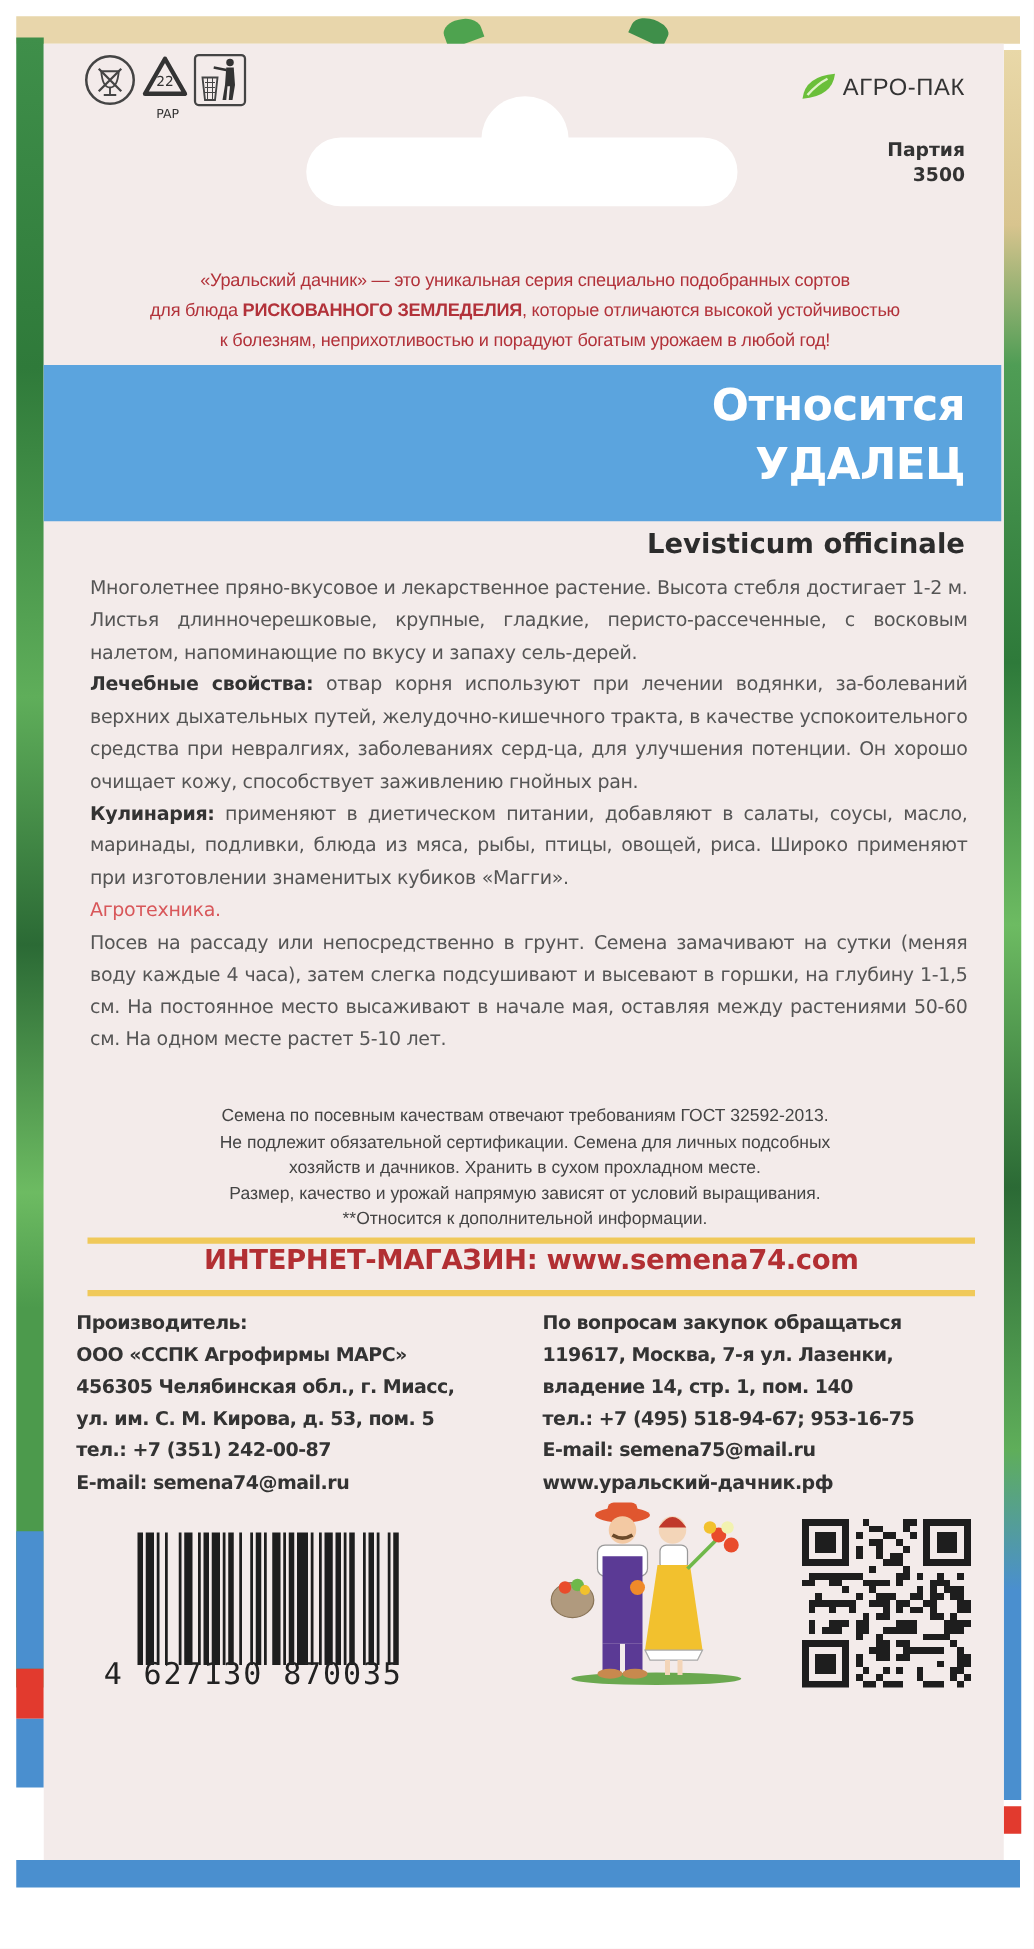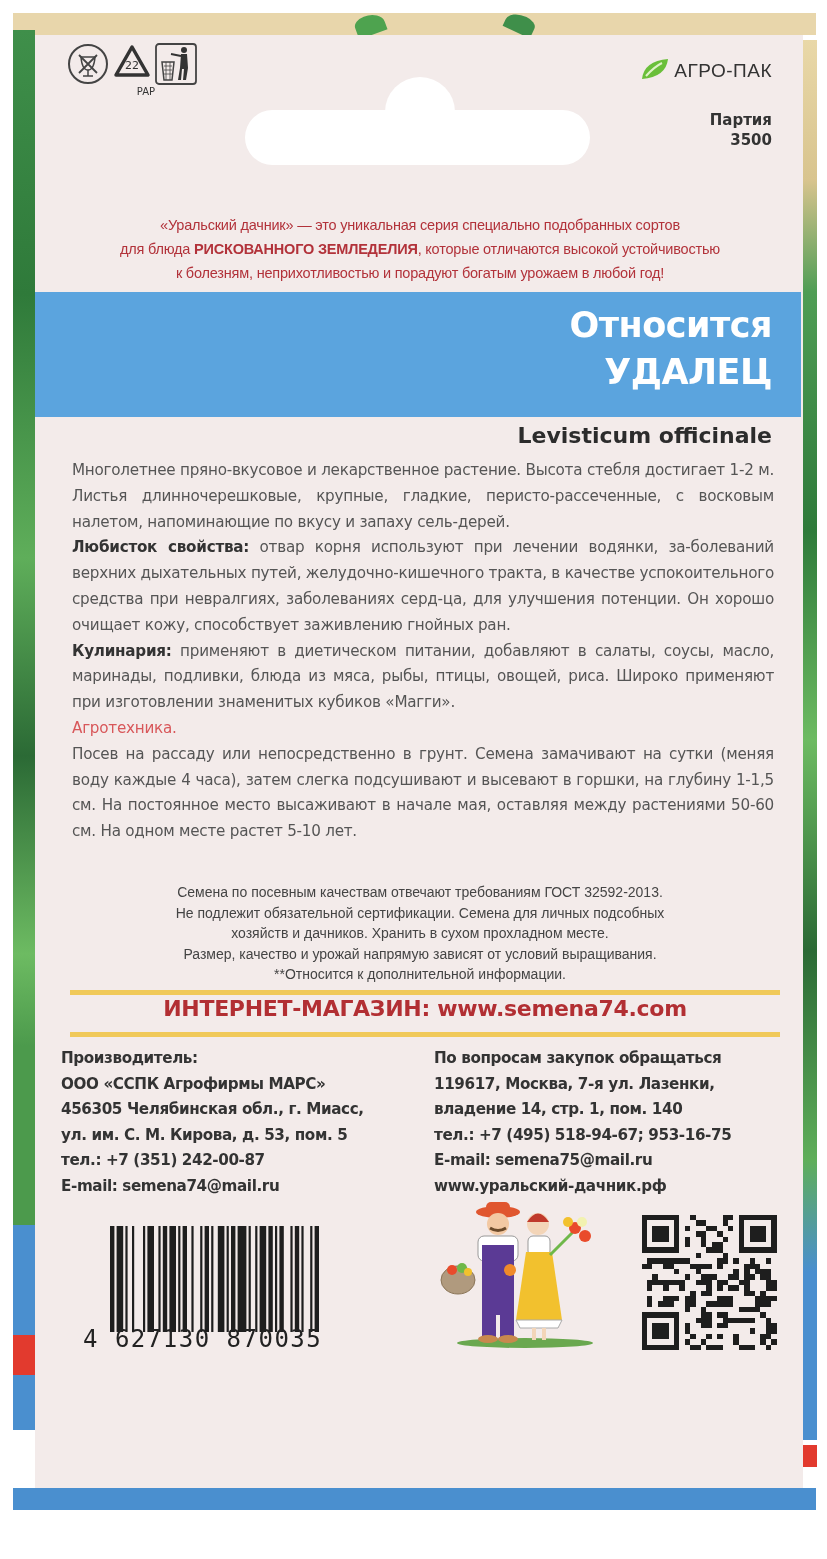--- a/index.html
+++ b/index.html
@@ -12,21 +12,21 @@
   .bg-right-red{position:absolute;left:803px;top:1445px;width:14px;height:22px;background:#e23a2e;}
   .bg-top{position:absolute;left:13px;top:13px;width:803px;height:22px;background:#e8d6ab;}
   .bg-top-leaf{position:absolute;left:355px;top:15px;width:30px;height:20px;background:#4ea34f;border-radius:40% 60% 0 0;transform:rotate(-20deg);}
   .bg-top-leaf2{position:absolute;left:505px;top:15px;width:30px;height:18px;background:#3f8f4a;border-radius:60% 40% 0 0;transform:rotate(25deg);}
   .bg-bottom{position:absolute;left:13px;top:1488px;width:803px;height:22px;background:#4a8fcf;}
   .card{position:absolute;left:35px;top:35px;width:768px;height:1453px;background:#f3ebea;}
   .hanger{position:absolute;left:245px;top:110px;width:345px;height:55px;background:#ffffff;border-radius:28px;}
   .hanger-bump{position:absolute;left:385px;top:77px;width:70px;height:50px;background:#ffffff;border-radius:35px 35px 0 0;}
   .eco-icons{position:absolute;left:66px;top:42px;display:flex;gap:0;align-items:flex-start;}
   .eco-icon{width:44px;height:44px;display:flex;align-items:center;justify-content:center;}
-  .pap-label{position:absolute;left:125px;top:86px;font-size:10px;color:#333;width:30px;text-align:right;}
+  .pap-label{position:absolute;left:125px;top:86px;font-size:10px;color:#333;width:30px;text-align:left;}
   .brand{position:absolute;right:55px;top:57px;display:flex;align-items:center;gap:4px;}
   .brand-name{font-family:"Liberation Sans",sans-serif;font-size:19px;color:#333;letter-spacing:0.5px;}
   .batch{position:absolute;right:55px;top:90px;text-align:right;font-family:"DejaVu Sans",sans-serif;font-weight:bold;font-size:15px;color:#333;line-height:20px;margin-top:20px;}
   .slogan{position:absolute;left:60px;top:213px;width:720px;text-align:center;font-family:"Liberation Sans",sans-serif;font-size:14.5px;line-height:24px;color:#b2323a;font-weight:bold;letter-spacing:-0.2px;}
   .band{position:absolute;left:35px;top:292px;width:766px;height:125px;background:#5ba4de;}
   .title-ru{position:absolute;right:55px;top:302px;text-align:right;color:#fff;font-family:"DejaVu Sans",sans-serif;font-weight:bold;font-size:35px;line-height:47px;letter-spacing:-0.5px;}
   .latin{position:absolute;right:55px;top:423px;font-family:"DejaVu Sans",sans-serif;font-weight:bold;font-size:22px;color:#2c2c2c;}
   .body{position:absolute;left:72px;top:458px;width:702px;font-family:"DejaVu Sans",sans-serif;font-size:15.2px;line-height:25.8px;color:#555;text-align:justify;letter-spacing:-0.25px;}
   .body p{margin:0;}
   .body b{color:#333;}
@@ -114,21 +114,21 @@
 
 <div class="band"></div>
 <div class="title-ru">
   <div>Относится</div>
   <div>УДАЛЕЦ</div>
 </div>
 <div class="latin">Levisticum officinale</div>
 
 <div class="body">
   <p>Многолетнее пряно-вкусовое и лекарственное растение. Высота стебля достигает 1-2 м. Листья длинночерешковые, крупные, гладкие, перисто-рассеченные, с восковым налетом, напоминающие по вкусу и запаху сель-дерей.</p>
-  <p><b>Любисток свойства:</b><span> отвар корня используют при лечении водянки, за-болеваний верхних дыхательных путей, желудочно-кишечного тракта, в качестве успокоительного средства при невралгиях, заболеваниях серд-ца, для улучшения потенции. Он хорошо очищает кожу, способствует заживлению гнойных ран.</span></p>
+  <p><b>Лечебные свойства:</b><span> отвар корня используют при лечении водянки, за-болеваний верхних дыхательных путей, желудочно-кишечного тракта, в качестве успокоительного средства при невралгиях, заболеваниях серд-ца, для улучшения потенции. Он хорошо очищает кожу, способствует заживлению гнойных ран.</span></p>
   <p><b>Кулинария:</b><span> применяют в диетическом питании, добавляют в салаты, соусы, масло, маринады, подливки, блюда из мяса, рыбы, птицы, овощей, риса. Широко применяют при изготовлении знаменитых кубиков «Магги».</span></p>
   <p class="agro">Агротехника.</p>
   <p>Посев на рассаду или непосредственно в грунт. Семена замачивают на сутки (меняя воду каждые 4 часа), затем слегка подсушивают и высевают в горшки, на глубину 1-1,5 см. На постоянное место высаживают в начале мая, оставляя между растениями 50-60 см. На одном месте растет 5-10 лет.</p>
 </div>
 
 <div class="small-note">
   <div>Семена по посевным качествам отвечают требованиям ГОСТ 32592-2013.</div>
   <div>Не подлежит обязательной сертификации. Семена для личных подсобных</div>
   <div>хозяйств и дачников. Хранить в сухом прохладном месте.</div>
   <div>Размер, качество и урожай напрямую зависят от условий выращивания.</div>

